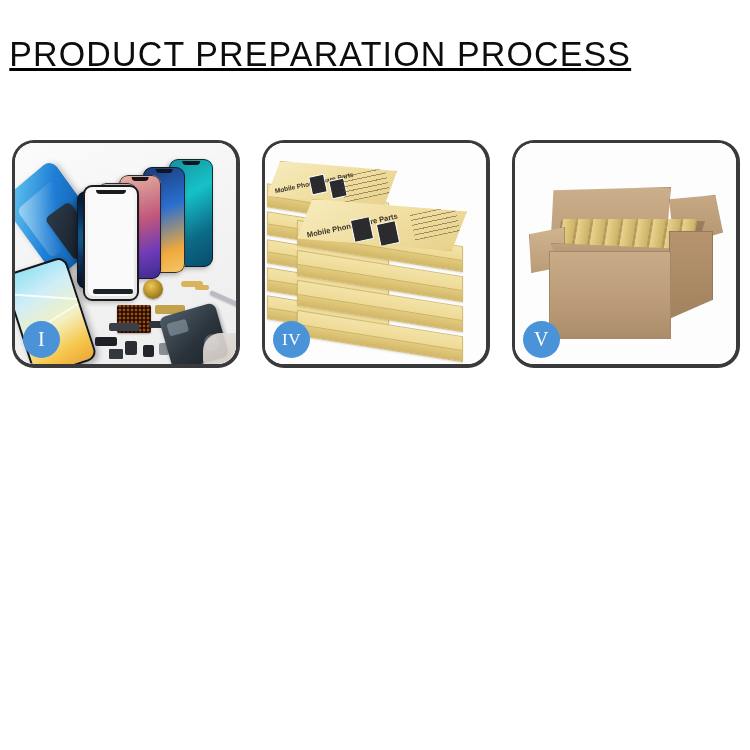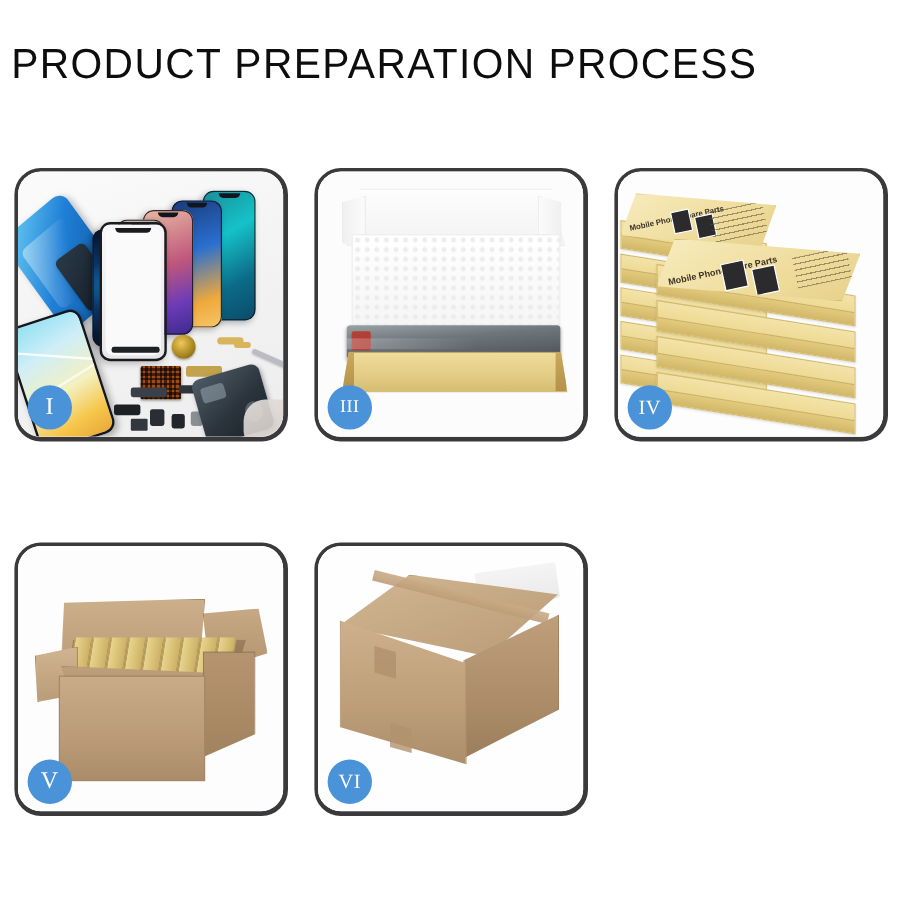--- a/index.html
+++ b/index.html
@@ -14,20 +14,21 @@
     font-family: "Liberation Sans", sans-serif;
     overflow: hidden;
     position: relative;
   }
 
   
   .header {
     width: 619px;
     padding-top: 34px;
     text-align: center;
+    text-decoration: underline;
   }
   .main-title {
     font-family: "Liberation Sans", sans-serif;
     font-size: 35px;
     font-weight: 500;
     color: #0d0d0d;
     letter-spacing: 1.2px;
     line-height: 40px;
     transform: scaleX(0.97);
     margin: 0;
@@ -585,32 +586,20 @@
         <div class="part flex-k"></div>
         <div class="back-housing"></div>
         <div class="tweezers"></div>
         <div class="hand"></div>
       </div>
     </div>
     <div class="badge">I</div>
   </div>
 
 
-  <div class="panel">
-    <div class="panel-inner">
-      <div class="p3-bg"></div>
-      <div class="lid-back"></div>
-      <div class="lid-left"></div>
-      <div class="lid-right"></div>
-      <div class="foam"></div>
-      <div class="screen-in-box"></div>
-      <div class="kraft-tray"></div>
-    </div>
-    <div class="badge xwide">III</div>
-  </div>
 
   <div class="panel">
     <div class="panel-inner">
       <div class="p4-bg"></div>
       <div class="stack">
         <div class="kbox s-l5">
             <span class="side"></span>
           </div>
         <div class="kbox s-l4">
             <span class="side"></span>
@@ -674,27 +663,14 @@
         <div class="bi" style="left:120px"></div>
       </div>
       <div class="flap-left"></div>
       <div class="flap-front"></div>
       <div class="carton-right"></div>
       <div class="carton-front"></div>
     </div>
     <div class="badge">V</div>
   </div>
 
-  <div class="panel">
-    <div class="panel-inner">
-      <div class="p6-bg"></div>
-      <div class="sealed-shadow"></div>
-      <div class="sealed-top"></div>
-      <div class="sealed-tape"></div>
-      <div class="sealed-right"></div>
-      <div class="sealed-left"></div>
-      <div class="tape-tab-a"></div>
-      <div class="tape-tab-b"></div>
-    </div>
-    <div class="badge wide">VI</div>
-  </div>
 
 </div>
 
 </body></html>

